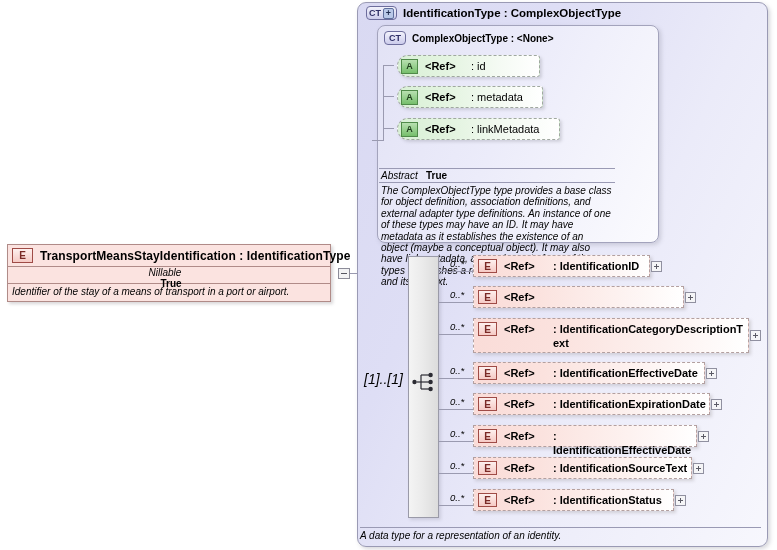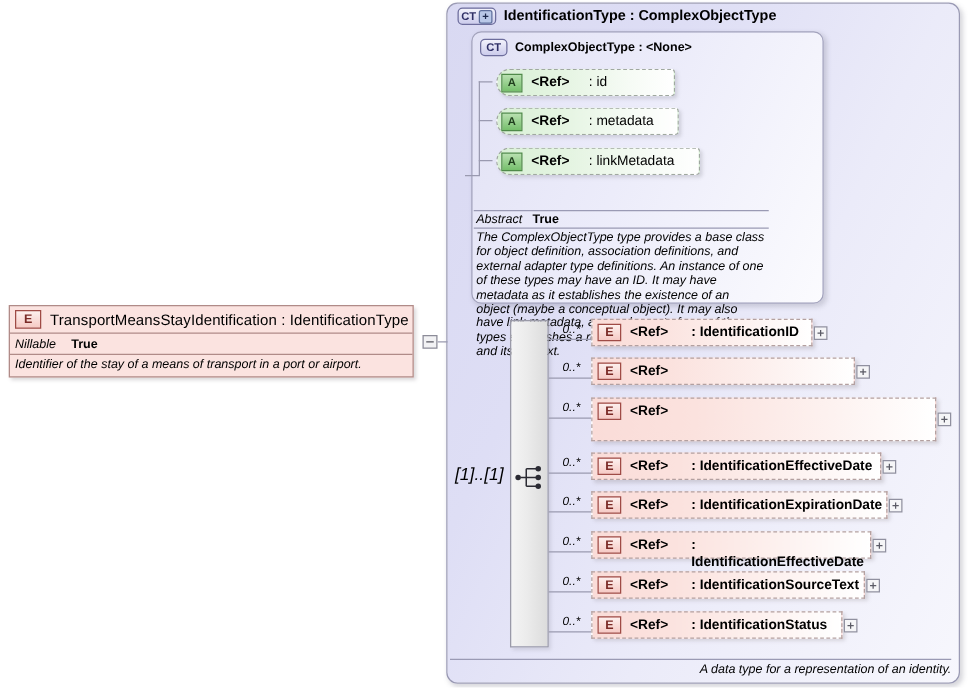--- a/index.html
+++ b/index.html
@@ -46,31 +46,32 @@
     display: inline-flex;
     align-items: center;
     justify-content: center;
     box-sizing: border-box;
     flex: 0 0 auto;
   }
   .e-badge.sm { width: 19px; height: 14px; }
   #root-element-box .title {
     margin-left: 7px;
     font-size: 12px;
-    font-weight: normal;
+    font-weight: bold;
     white-space: nowrap;
     letter-spacing: 0.1px;
   }
   #root-element-box .facet-row {
     height: 17px;
     border-top: 1px solid #b08b88;
     display: flex;
     align-items: center;
     padding-left: 4px;
     box-sizing: border-box;
+    flex-direction: column;
   }
   #root-element-box .facet-name {
     font-style: italic;
     font-size: 10px;
     width: 45px;
   }
   #root-element-box .facet-val {
     font-size: 10px;
     font-weight: bold;
   }
@@ -150,21 +151,20 @@
     white-space: nowrap;
   }
   #type-panel-footer {
     position: absolute;
     left: 360px; top: 527px;
     width: 401px;
     border-top: 1px solid #9a9ab4;
     padding-top: 2px;
     font-style: italic;
     font-size: 10px;
-    text-align: right;
   }
 
   
   #base-panel {
     position: absolute;
     left: 377px; top: 25px;
     width: 282px; height: 218px;
     background: linear-gradient(115deg, #e2e2f5 0%, #ececfa 45%, #fbfbfe 100%);
     border: 1px solid #a3a3bc;
     border-radius: 8px;
@@ -429,20 +429,21 @@
   </div>
 </div>
 <div class="expand-box" style="left:685px; top:292px;"></div>
 
 <div class="line-h" style="left:439px; top:334px; width:34px;"></div>
 <span class="occurs" style="left:450px; top:321px;">0..*</span>
 <div class="elem-row" style="left:473px; top:318px; width:276px; height:35px;">
   <div class="inner">
     <span class="e-badge sm">E</span>
     <span class="ref">&lt;Ref&gt;</span>
+    <span class="nm" style="max-width:200px; white-space:normal; word-break:break-all;">: IdentificationCategoryDescriptionText</span>
   </div>
 </div>
 <div class="expand-box" style="left:750px; top:330px;"></div>
 
 <div class="line-h" style="left:439px; top:378px; width:34px;"></div>
 <span class="occurs" style="left:450px; top:365px;">0..*</span>
 <div class="elem-row" style="left:473px; top:362px; width:232px; height:22px;">
   <div class="inner">
     <span class="e-badge sm">E</span>
     <span class="ref">&lt;Ref&gt;</span>

